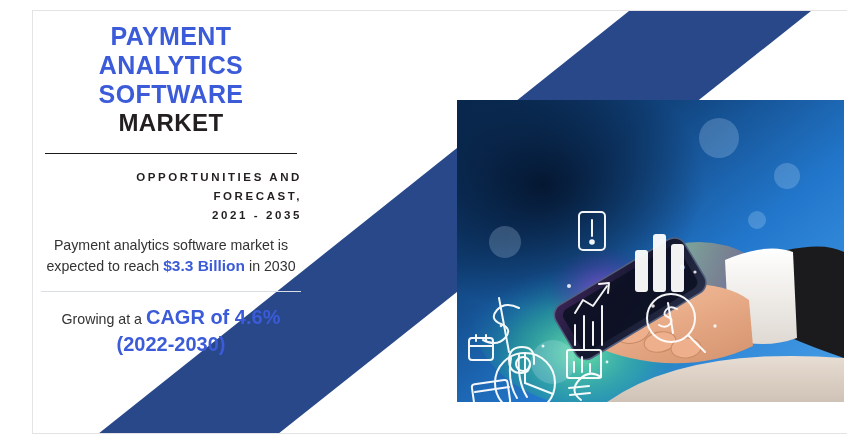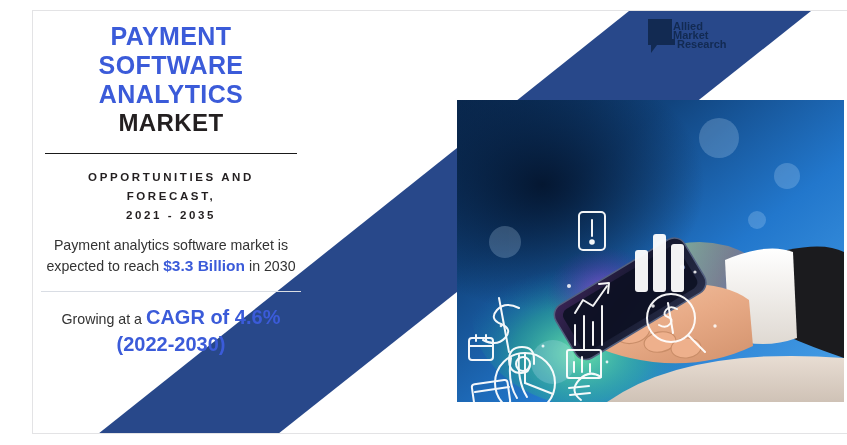--- a/index.html
+++ b/index.html
@@ -72,20 +72,21 @@
     background: #d9dde4;
     margin: 14px auto 0 auto;
   }
   .sub-head {
     margin-top: 14px;
     font-size: 11.5px;
     font-weight: bold;
     color: #231f20;
     letter-spacing: 2.6px;
     line-height: 1.65;
+    text-align: right;
   }
   .body-copy {
     margin-top: 11px;
     font-size: 14.2px;
     color: #333333;
     line-height: 1.38;
     padding: 0 6px;
   }
   .body-copy .hl {
     color: #3b5bd9;
@@ -130,22 +131,22 @@
   <svg class="navy-band" viewBox="0 0 847 445" preserveAspectRatio="none">
     <polygon points="607,11 789,11 256,434 76,434" fill="#28488a"></polygon>
   </svg>
 
   <div class="frame-border"></div>
 
   <div class="left-col">
 
     <div class="title-block">
       <span class="title-line">PAYMENT</span>
+      <span class="title-line">ANALYTICS</span>
       <span class="title-line">SOFTWARE</span>
-      <span class="title-line">ANALYTICS</span>
       <span class="title-line dark">MARKET</span>
     </div>
 
     <div class="rule-dark"></div>
 
     <div class="sub-head">
       <div>OPPORTUNITIES AND</div>
       <div>FORECAST,</div>
       <div>2021 - 2035</div>
     </div>
@@ -154,35 +155,20 @@
       <span>Payment analytics software market is expected to reach </span><span class="hl">$3.3 Billion</span><span> in 2030</span>
     </div>
 
     <div class="rule-light"></div>
 
     <div class="cagr-copy">
       <span>Growing at a </span><span class="hl">CAGR of 4.6% (2022-2030)</span>
     </div>
   </div>
 
-  <div class="logo">
-    <svg viewBox="0 0 82 42" width="82" height="42">
-      <g fill="#122a52">
-
-        <path d="M2 2 h24 v26 h-15 l-6 8 v-8 h-3 z"></path>
-
-        <rect x="8" y="6" width="11" height="6"></rect>
-        <rect x="8" y="14" width="16" height="6"></rect>
-        <rect x="8" y="22" width="21" height="6"></rect>
-      </g>
-      <text x="27" y="12.5" font-family="Liberation Sans, sans-serif" font-size="11" font-weight="bold" fill="#122a52">Allied</text>
-      <text x="27" y="21.5" font-family="Liberation Sans, sans-serif" font-size="11" font-weight="bold" fill="#122a52">Market</text>
-      <text x="31" y="30.5" font-family="Liberation Sans, sans-serif" font-size="11" font-weight="bold" fill="#122a52">Research</text>
-    </svg>
-  </div>
 
   <div class="photo">
     <svg viewBox="0 0 387 302" width="387" height="302">
       <defs>
         <linearGradient id="bgGrad" x1="0" y1="0" x2="1" y2="1">
           <stop offset="0%" stop-color="#0a2a52"></stop>
           <stop offset="28%" stop-color="#11447e"></stop>
           <stop offset="60%" stop-color="#2277cc"></stop>
           <stop offset="100%" stop-color="#4aa3ea"></stop>
         </linearGradient>

